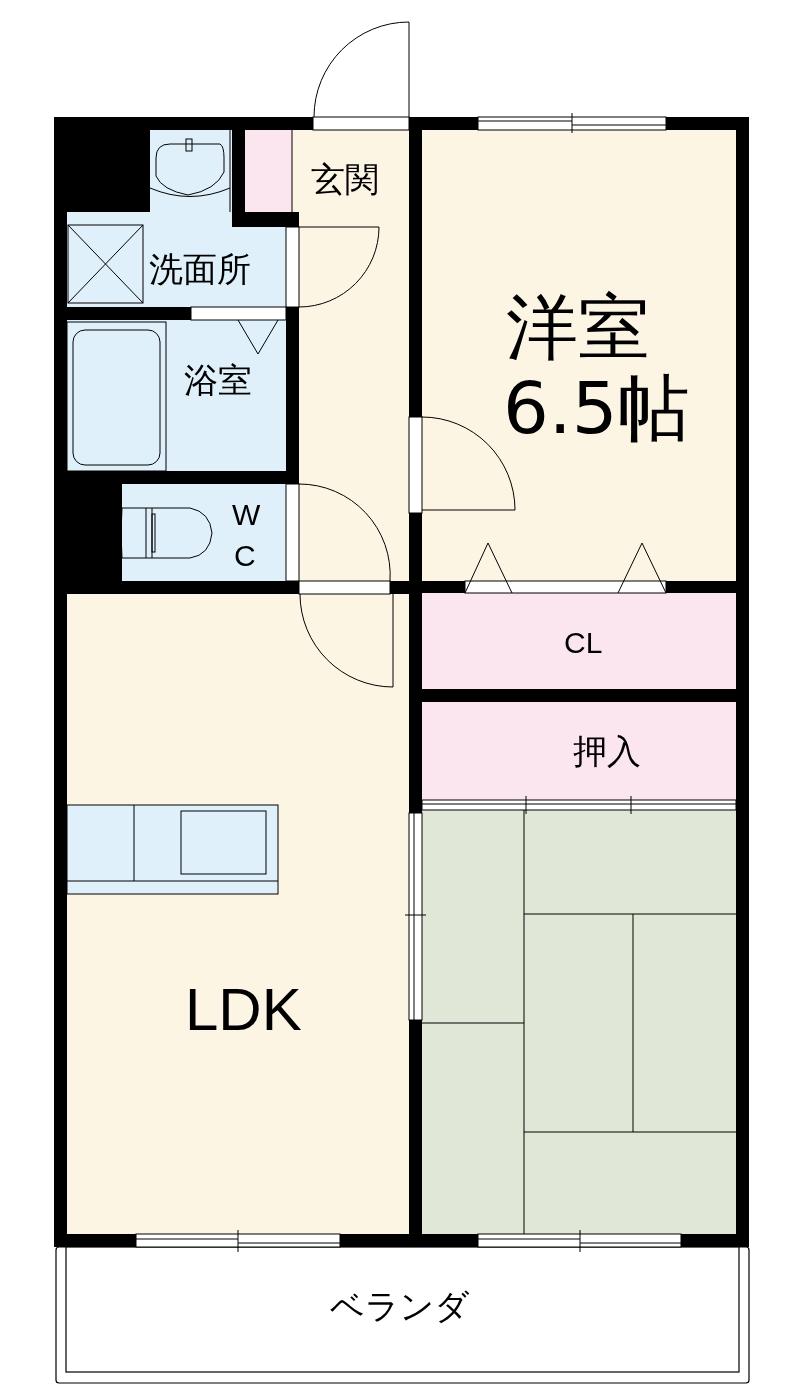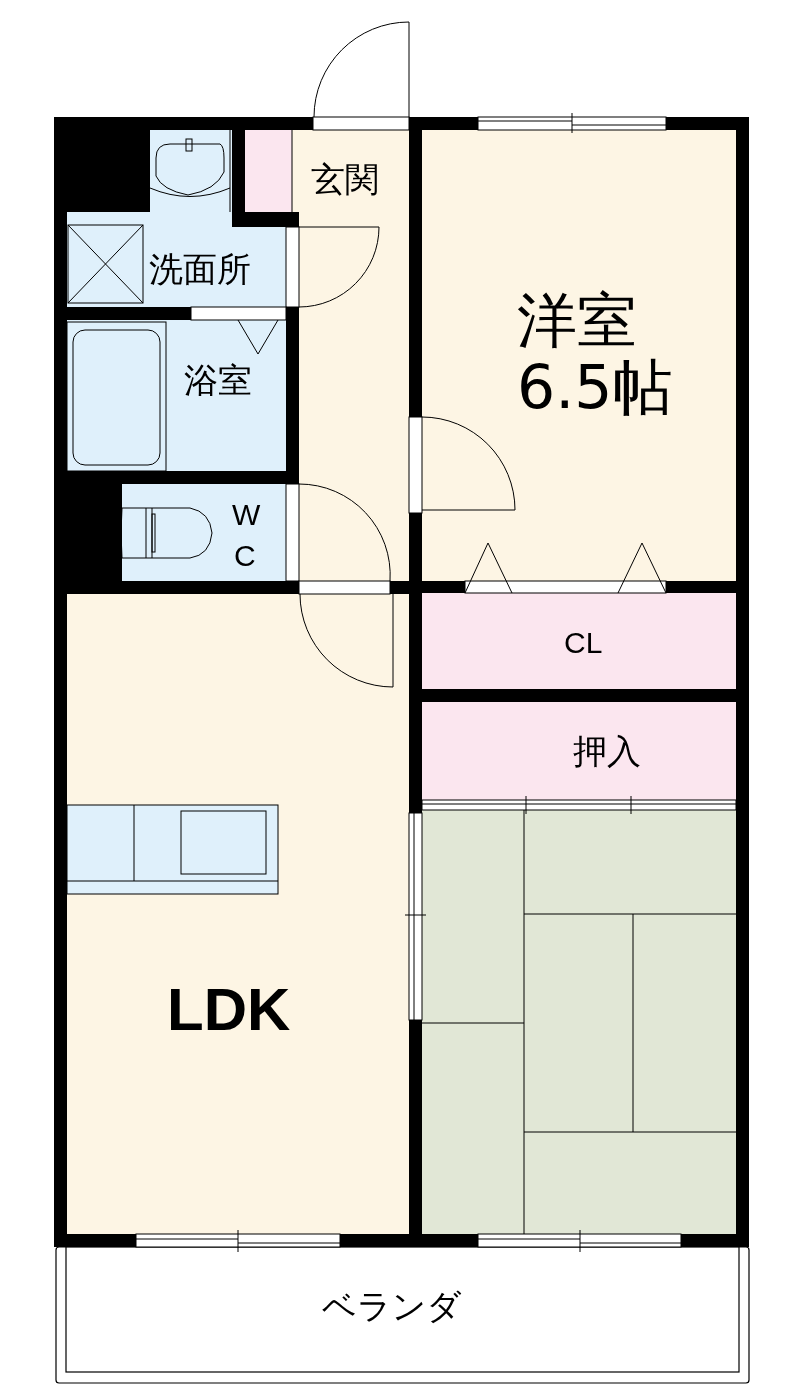--- a/index.html
+++ b/index.html
@@ -1,21 +1,21 @@
 <!DOCTYPE html>
 <html><head>
 <meta charset="utf-8">
 <style>
   html, body { margin: 0; padding: 0; background: #ffffff; }
   body { width: 799px; height: 1399px; position: relative; overflow: hidden;
          font-family: "DejaVu Sans", "Liberation Sans", sans-serif; }
   #plan { position: absolute; left: 0; top: 0; width: 799px; height: 1399px; }
-  .lbl { position: absolute; color: #000; white-space: nowrap; text-align: left; line-height: 1; }
+  .lbl { position: absolute; color: #000; white-space: nowrap; text-align: center; line-height: 1; }
   .lbl-md { font-size: 34px; }
-  .lbl-lg { font-size: 60px; line-height: 1.12; margin-left: 14px; }
+  .lbl-lg { font-size: 72px; line-height: 1.12; }
   .lbl-ldk { font-size: 60px; font-family: "Liberation Sans", sans-serif; }
   .lbl-sm { font-size: 30px; font-family: "Liberation Sans", sans-serif; }
 </style>
 </head>
 <body>
 
 <svg id="plan" viewBox="0 0 799 1399" xmlns="http://www.w3.org/2000/svg">
 
   <g>
     <rect x="56" y="1247" width="693" height="136" rx="3" fill="#fff" stroke="#000" stroke-width="1.2"></rect>
@@ -168,14 +168,14 @@
   <div>洋室</div>
   <div>6.5帖</div>
 </div>
 
 <div class="lbl lbl-sm" style="left:564px;top:628px;">CL</div>
 <div class="lbl lbl-md" style="left:538px;top:734px;margin-left:35px;">押入</div>
 
 <div class="lbl lbl-lg" style="left:505px;top:958px;width:150px;">
 </div>
 
-<div class="lbl lbl-ldk" style="left:167px;top:980px;font-weight:bold;">LDK</div>
-<div class="lbl lbl-md" style="left:322px;top:1289px;">ベランダ</div>
+<div class="lbl lbl-ldk" style="left:185px;top:980px;">LDK</div>
+<div class="lbl lbl-md" style="left:330px;top:1289px;">ベランダ</div>
 
 </body></html>

